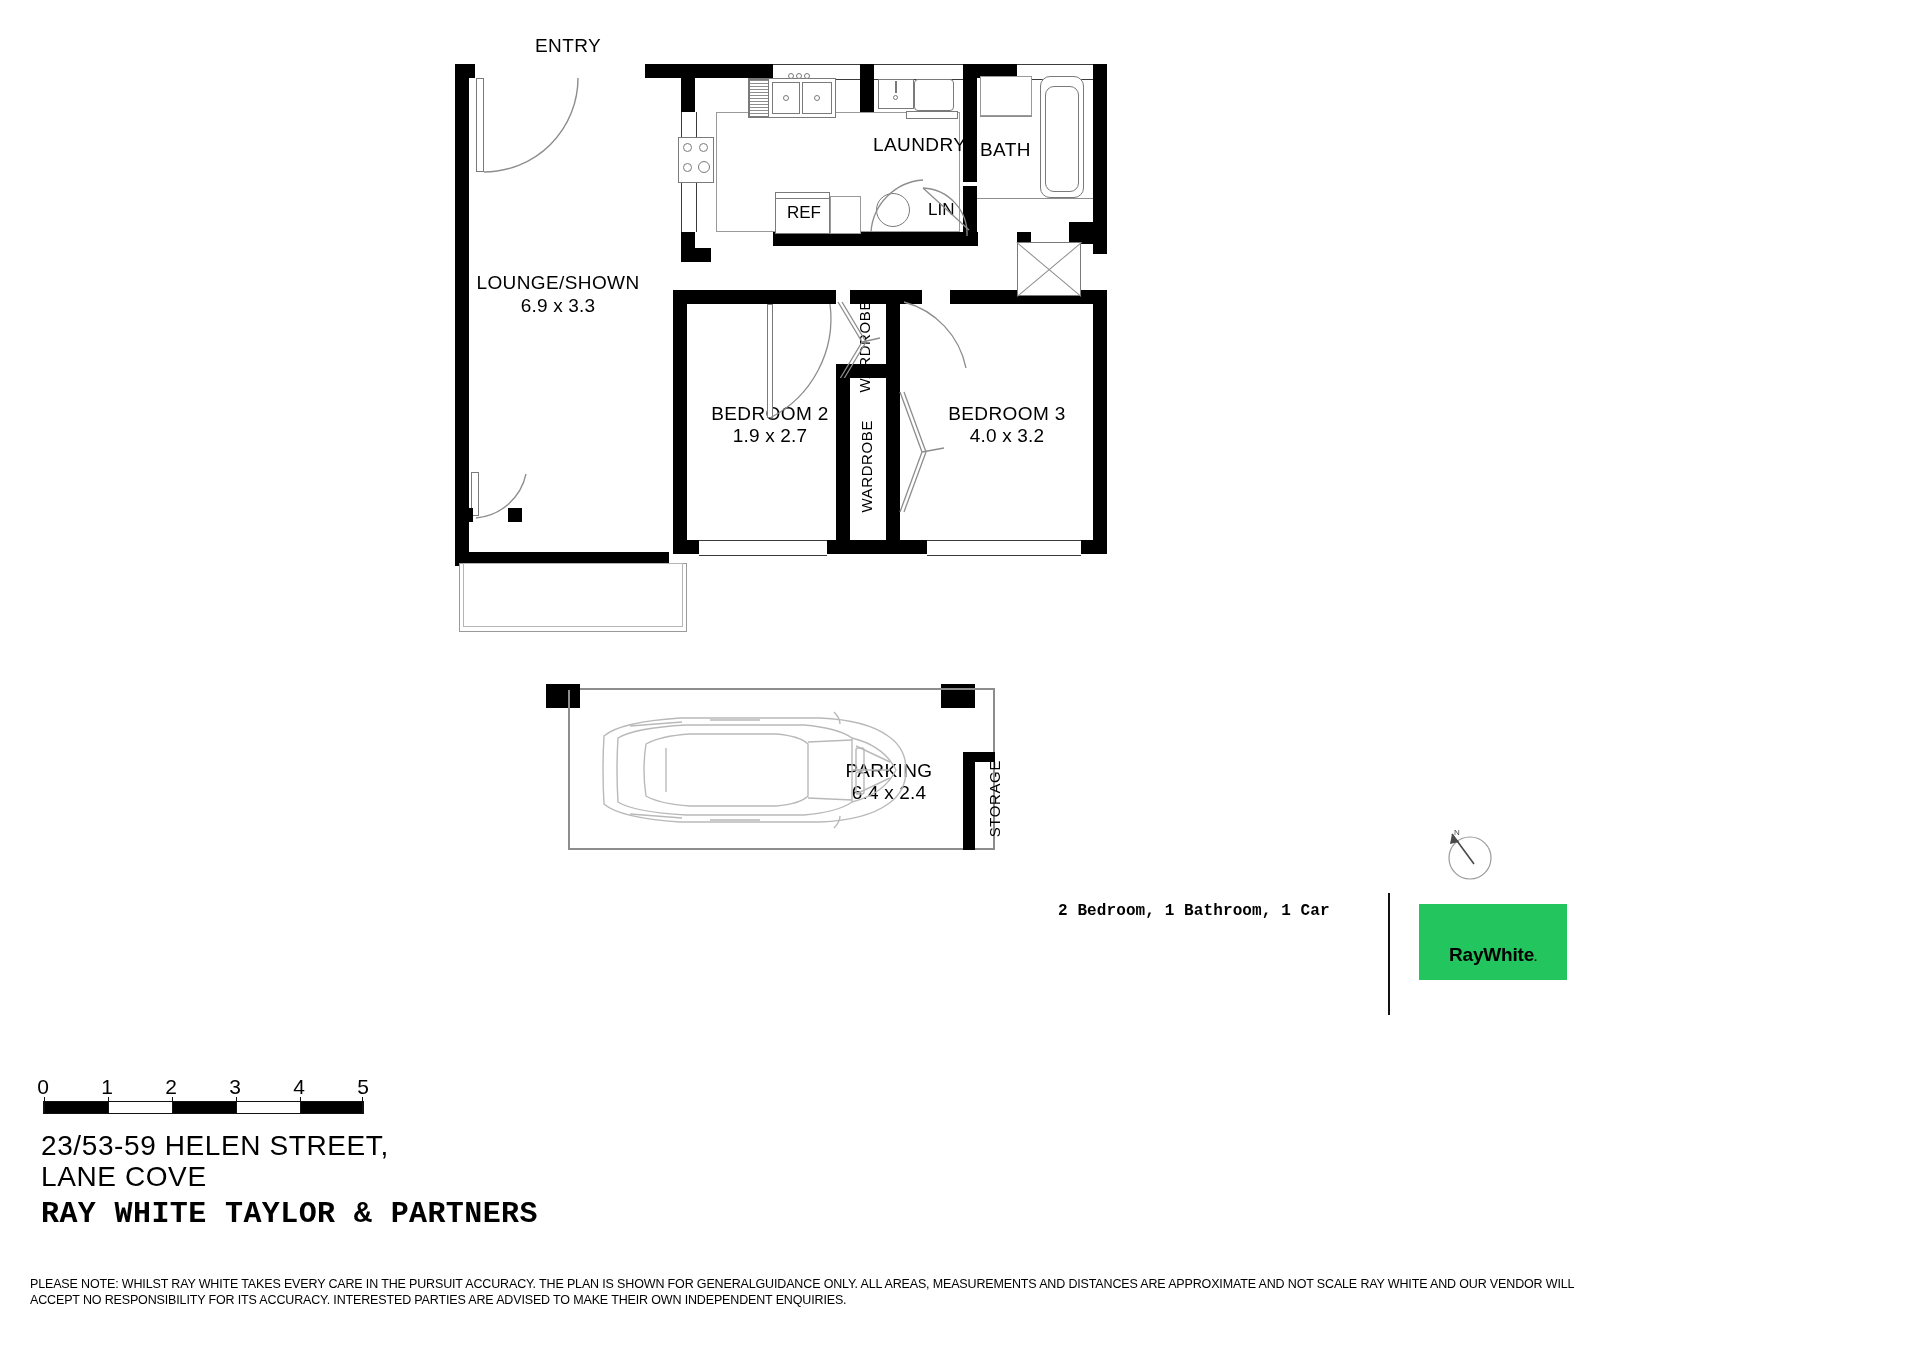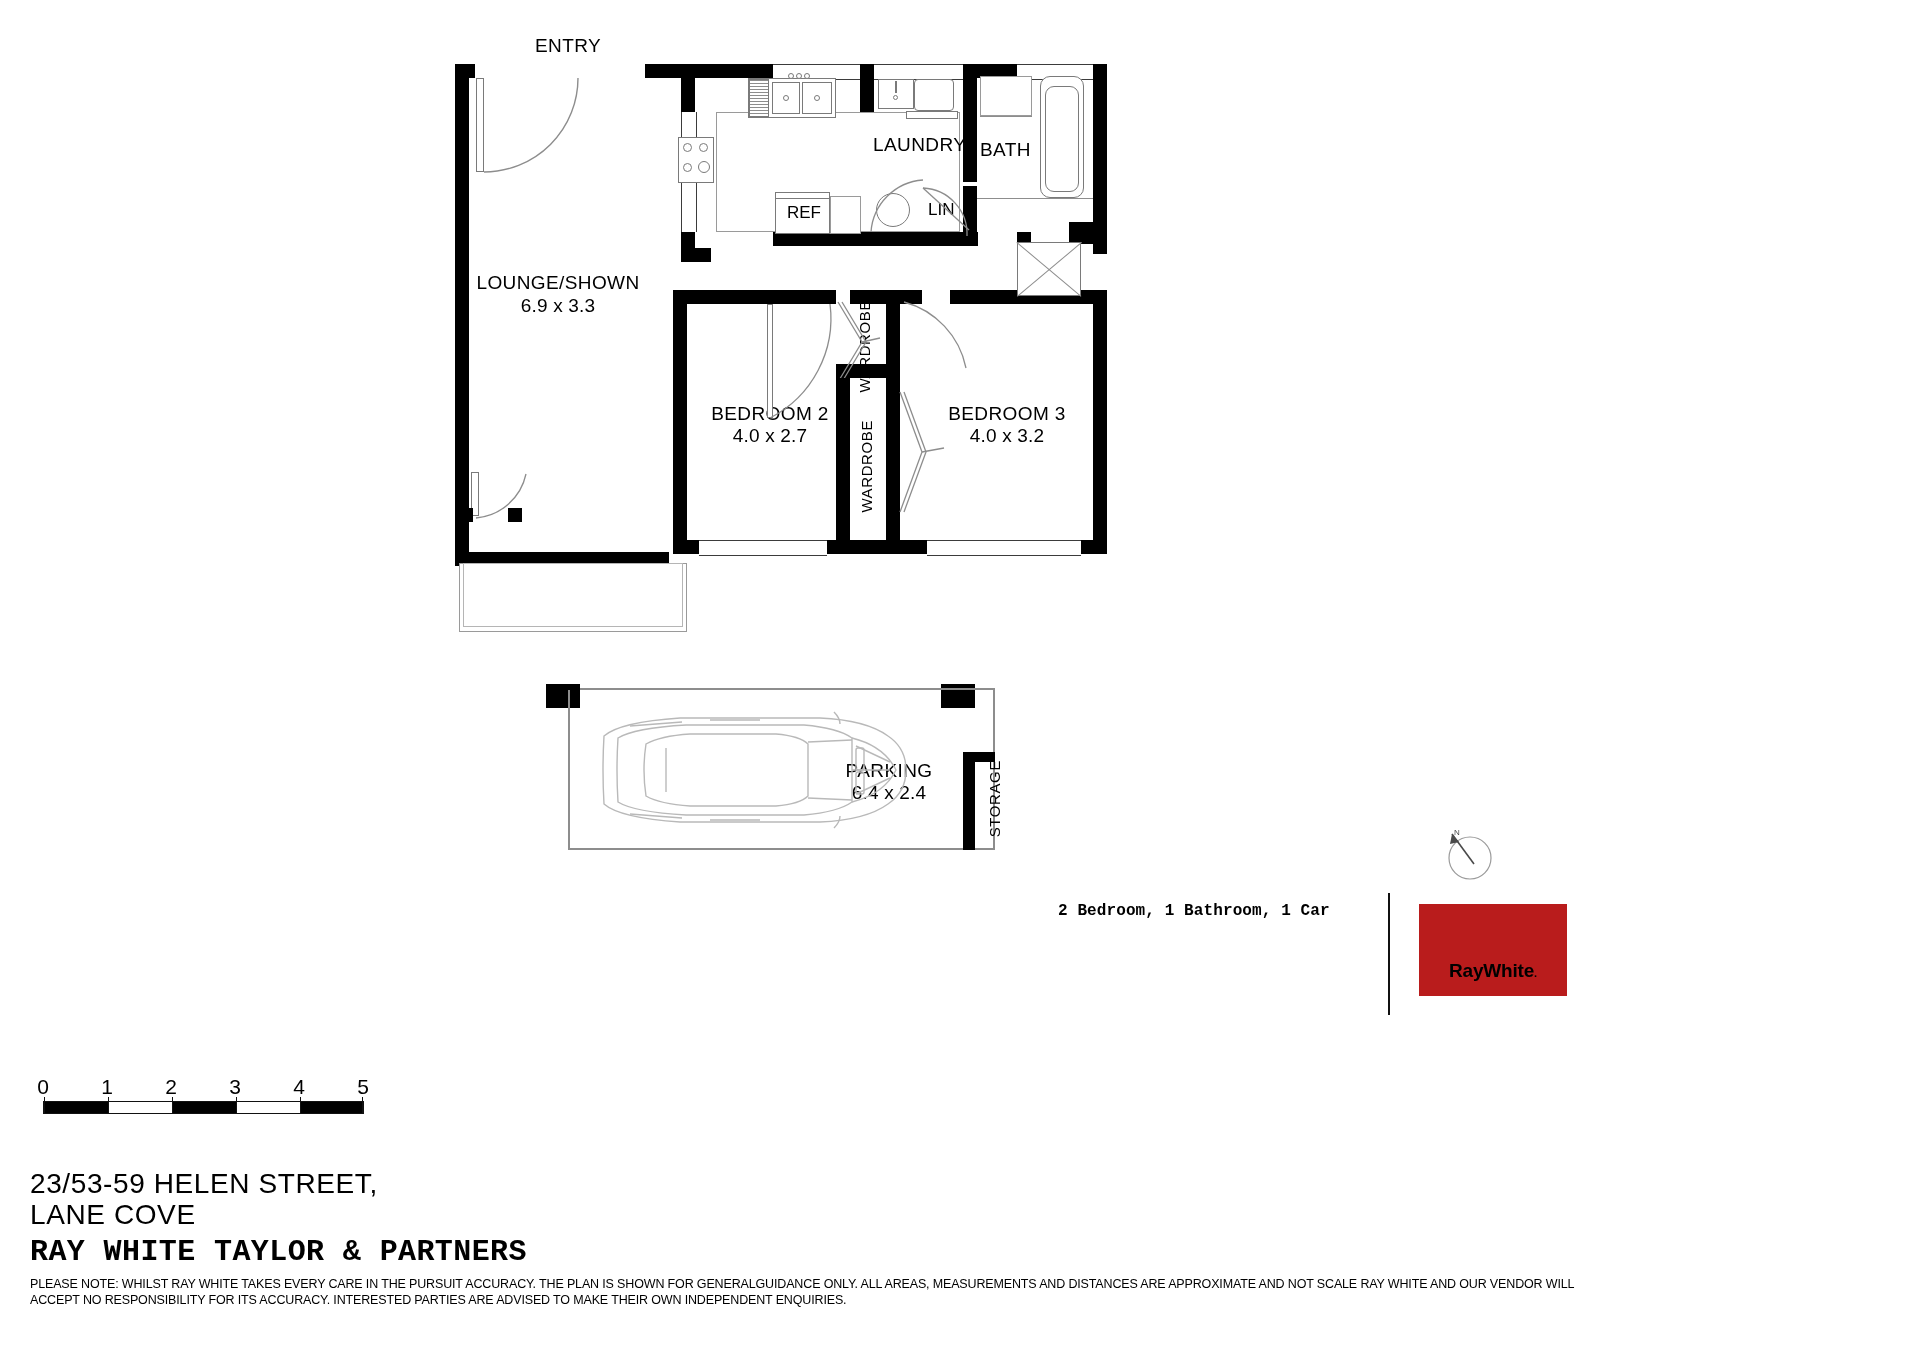--- a/index.html
+++ b/index.html
@@ -22,28 +22,28 @@
   .vert{writing-mode:vertical-rl;transform:rotate(180deg);}
 
   
   #scale{position:absolute;left:40px;top:1075px;width:330px;}
   .sc-nums{position:relative;height:26px;}
   .sc-nums span{position:absolute;font-size:21px;transform:translateX(-50%);}
   .sc-bar{position:relative;height:13px;width:321px;margin-left:3px;border:1px solid #111;box-sizing:border-box;background:#fff;}
   .sc-seg{position:absolute;top:0;height:100%;background:#000;}
   .sc-tick{position:absolute;top:-5px;height:calc(100% + 5px);width:1px;background:#111;}
 
-  #addr{position:absolute;left:30px;top:1130px;margin-top:38px;}
+  #addr{position:absolute;left:41px;top:1130px;}
   .addr-l{font-size:28px;letter-spacing:.6px;line-height:31px;}
   .agency{font-size:30px;font-weight:bold;letter-spacing:.4px;margin-top:5px;font-family:Liberation Mono, monospace;}
   #disclaimer{position:absolute;left:30px;top:1277px;width:1560px;font-size:12.5px;line-height:15.5px;letter-spacing:-.15px;}
 
   #summary{position:absolute;left:1058px;top:902px;font-size:16px;font-weight:bold;letter-spacing:.1px;font-family:Liberation Mono, monospace;}
   #divider{position:absolute;left:1388px;top:893px;width:2px;height:122px;background:#111;}
-  #logo{position:absolute;left:1419px;top:904px;width:148px;height:92px;background:#b91c1c;}
+  #logo{position:absolute;left:1419px;top:904px;width:148px;height:76px;background:#22c55e;}
   #logo .rw{position:absolute;left:0;right:0;bottom:14px;text-align:center;font-size:19px;font-weight:bold;letter-spacing:-.2px;}
   #logo .rw .dot{font-size:11px;}
 
   #compass{position:absolute;left:1440px;top:828px;width:56px;height:56px;}
 </style>
 </head>
 <body>
 
 <div id="stage">
 
@@ -151,21 +151,21 @@
 
   <div class="lbl room-name" style="left:980px;top:139px;">BATH</div>
   <div class="fixture" style="left:1040px;top:76px;width:44px;height:122px;border-radius:10px;"></div>
   <div class="fixture" style="left:1045px;top:86px;width:34px;height:106px;border-radius:9px;"></div>
   <div class="fixture-r" style="left:988px;top:82px;width:34px;height:26px;"></div>
   <div class="fixture" style="left:980px;top:76px;width:52px;height:40px;border-color:#9a9a9a;"></div>
   <div class="hair" style="left:980px;top:116px;width:52px;height:1px;"></div>
   <div class="hair" style="left:977px;top:198px;width:116px;height:1px;"></div>
 
   <div class="lbl room-name ctr" style="left:770px;top:403px;">BEDROOM 2</div>
-  <div class="lbl room-dim ctr" style="left:770px;top:425px;">4.0 x 2.7</div>
+  <div class="lbl room-dim ctr" style="left:770px;top:425px;">1.9 x 2.7</div>
 
   <div class="fixture" style="left:767px;top:304px;width:6px;height:114px;"></div>
   <svg width="90" height="124" style="position:absolute;left:768px;top:300px;">
     <path d="M2 118 A 112 112 0 0 0 62 4" fill="none" stroke="#8d8d8d" stroke-width="1.3"></path>
   </svg>
 
   <div class="wall" style="left:886px;top:290px;width:14px;height:80px;"></div>
   <div class="wall" style="left:836px;top:364px;width:64px;height:14px;"></div>
   <div class="lbl vert" style="left:856px;top:300px;font-size:15px;letter-spacing:.6px;">WARDROBE</div>
   <svg width="56" height="92" style="position:absolute;left:836px;top:300px;">

